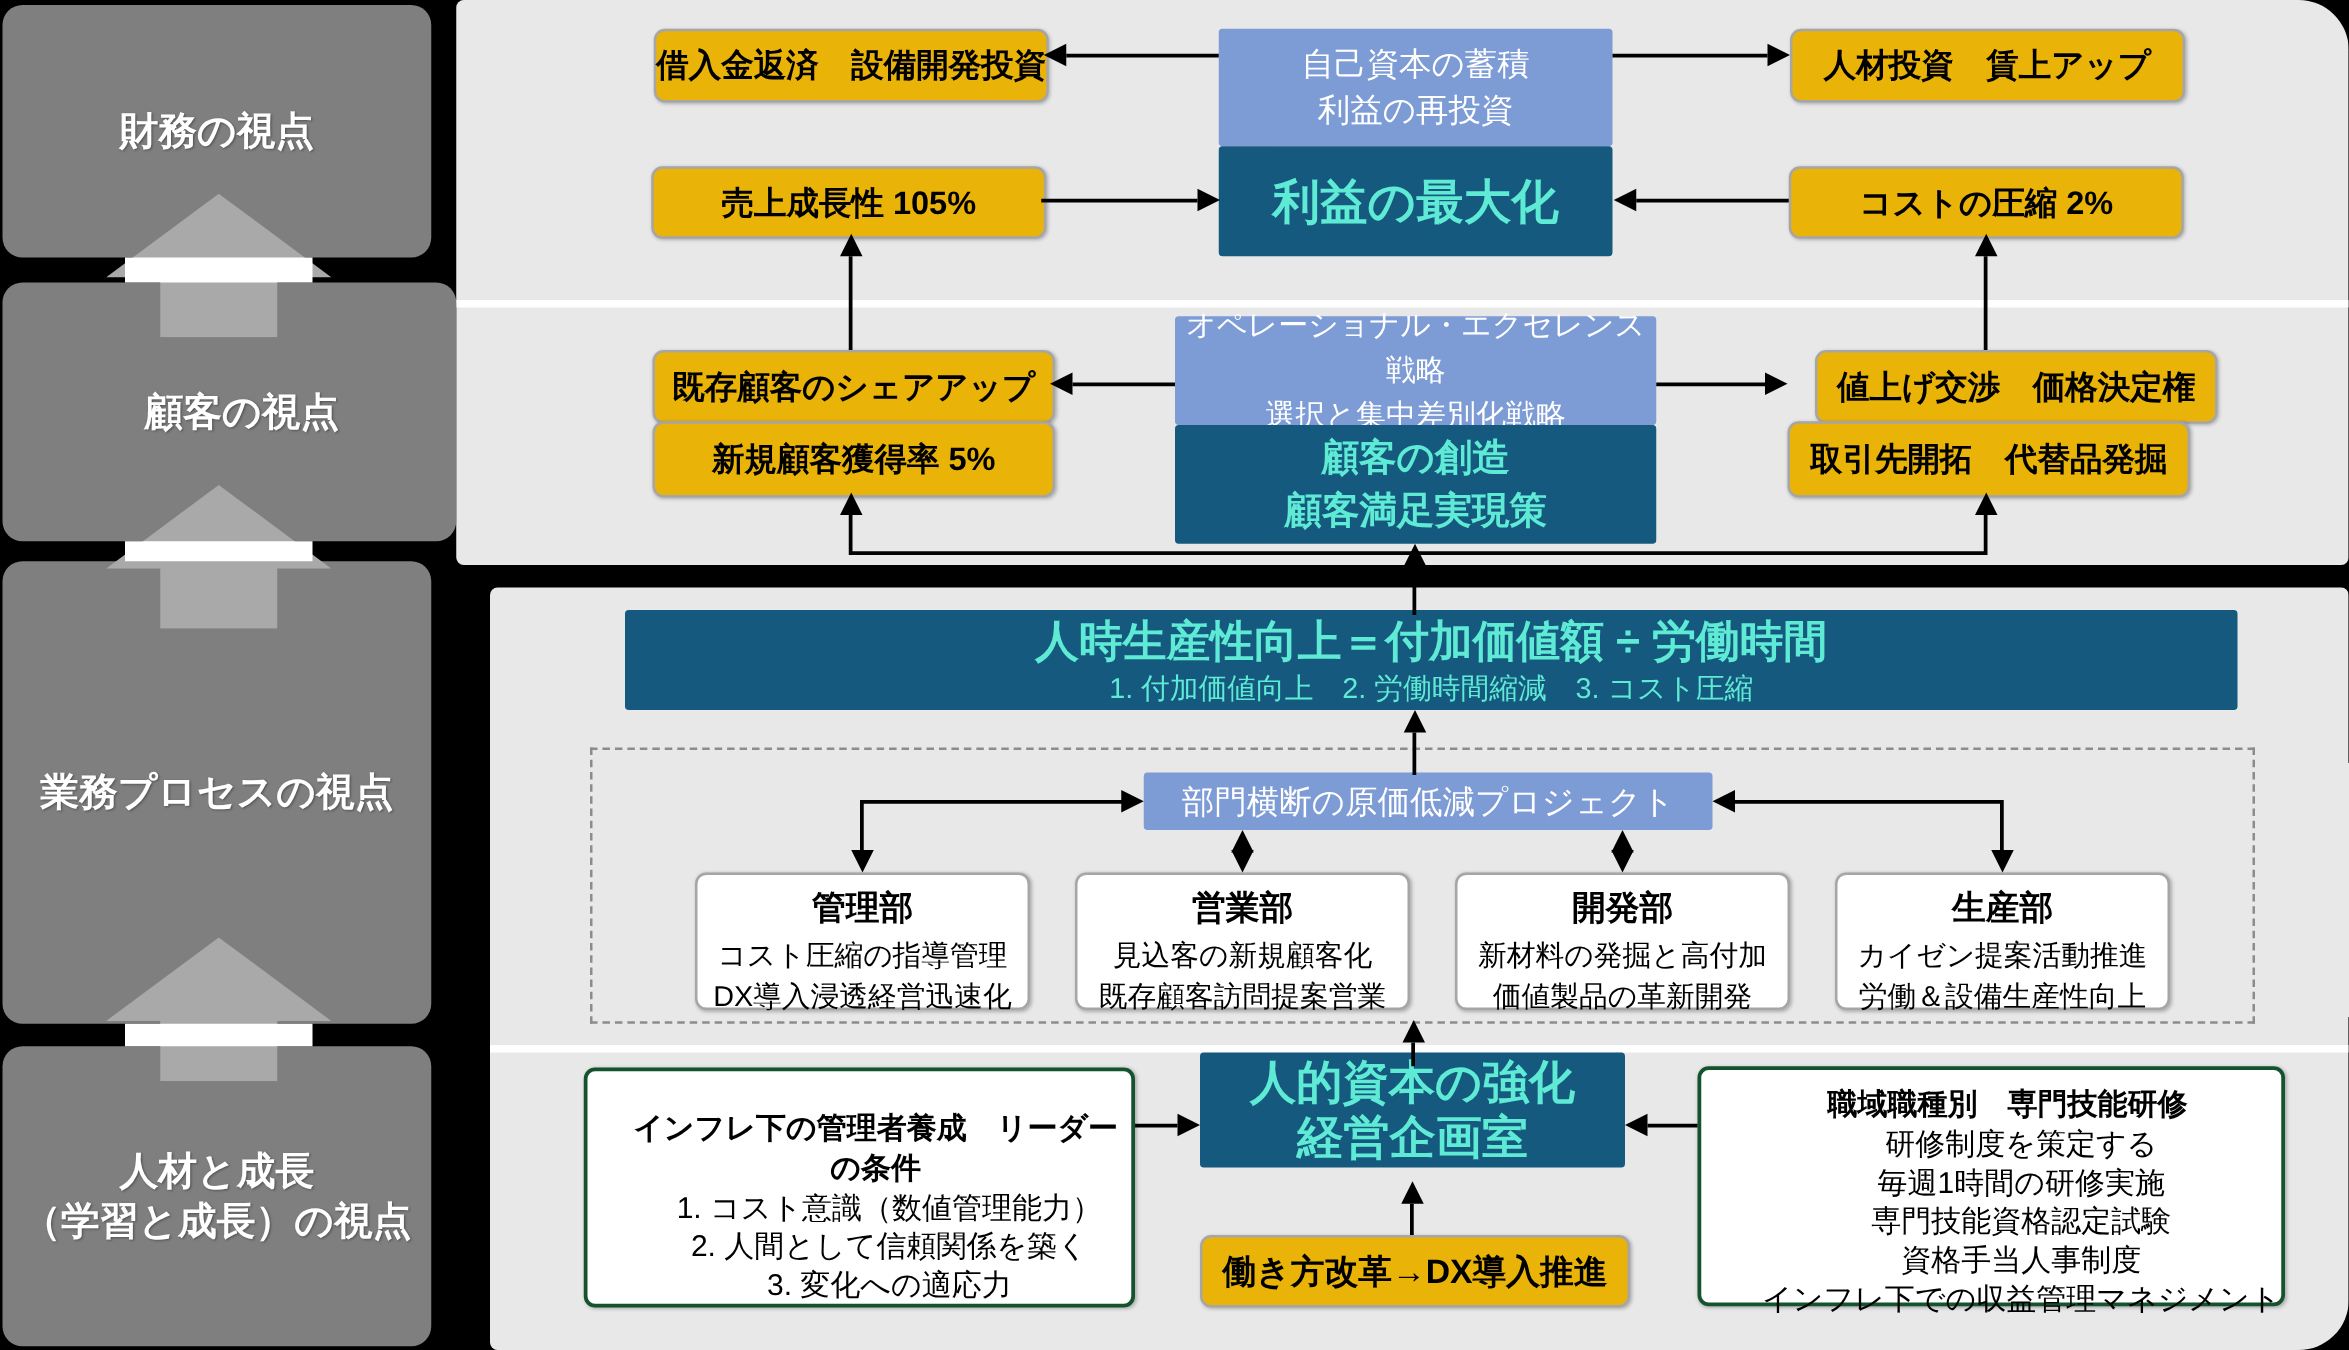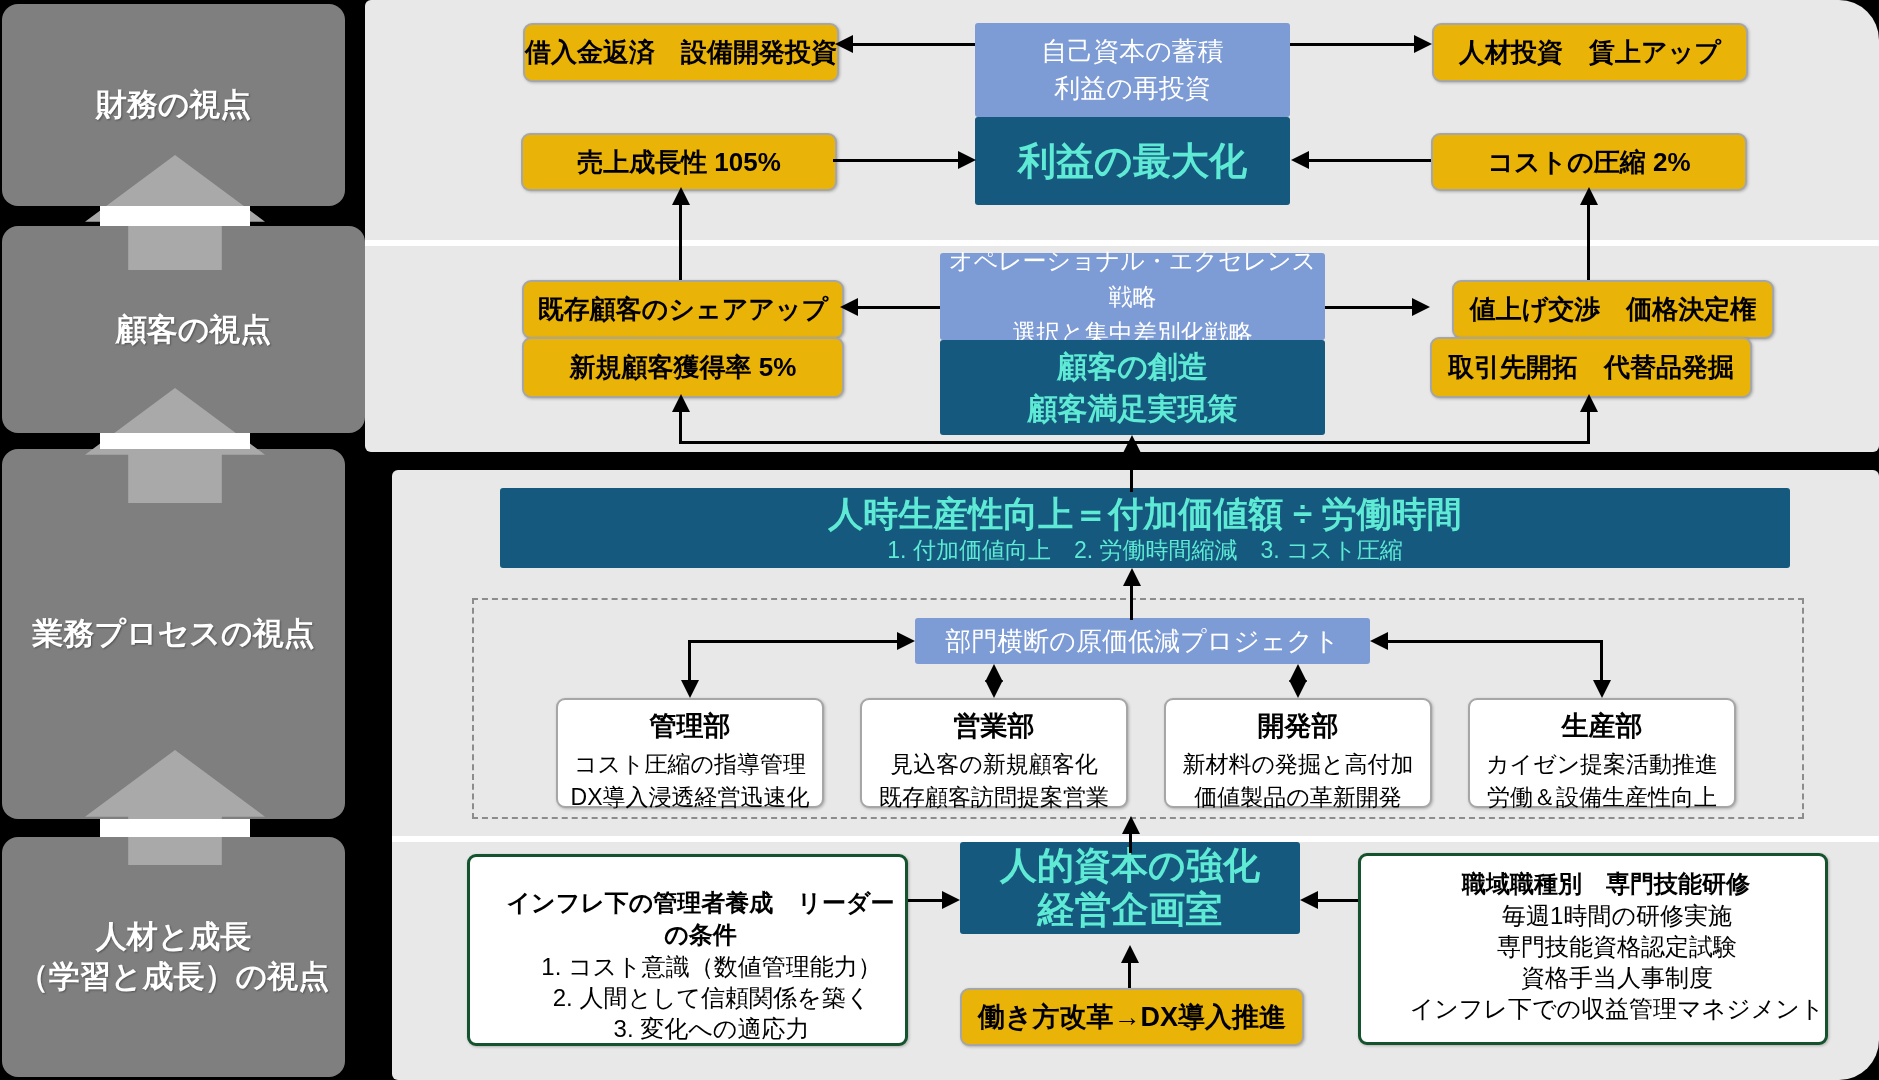--- a/index.html
+++ b/index.html
@@ -156,20 +156,21 @@
     <span>人的資本の強化</span>
     <span>経営企画室</span>
   </div>
 
   <div class="wbox" style="left:960px;top:988px;width:340px;height:54px;font-size:27px;">
     <span>働き方改革→DX導入推進</span>
   </div>
 
   <div class="listbox" style="left:1358px;top:853px;width:470px;height:192px;padding-top:12px;">
     <div class="ltitle">職域職種別　専門技能研修</div>
+    <div class="litem">研修制度を策定する</div>
     <div class="litem">毎週1時間の研修実施</div>
     <div class="litem">専門技能資格認定試験</div>
     <div class="litem">資格手当人事制度</div>
     <div class="litem">インフレ下での収益管理マネジメント</div>
   </div>
 
   <div class="hline" style="left:853px;top:43px;width:122px;"></div>
   <div class="head-left" style="left:835px;top:35px;"></div>
 
   <div class="hline" style="left:1290px;top:43px;width:124px;"></div>

